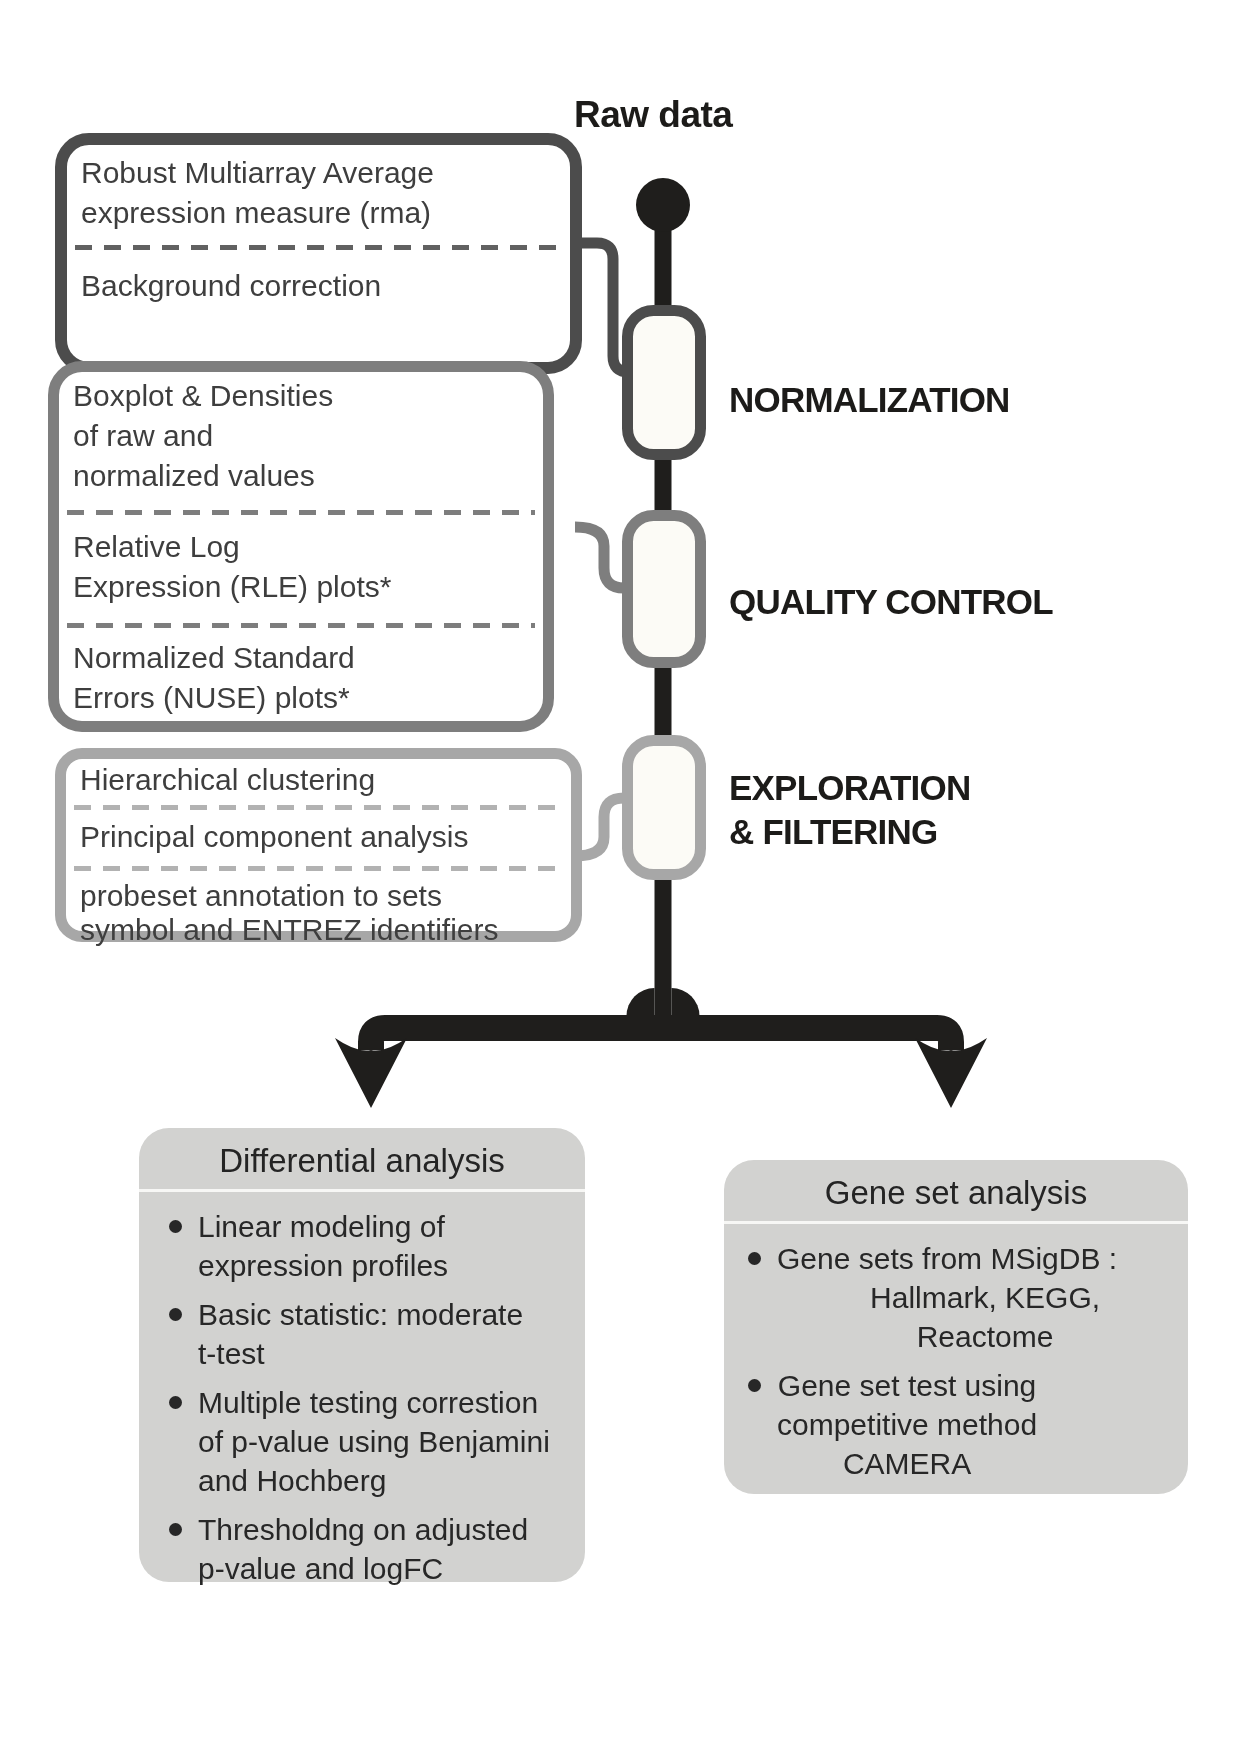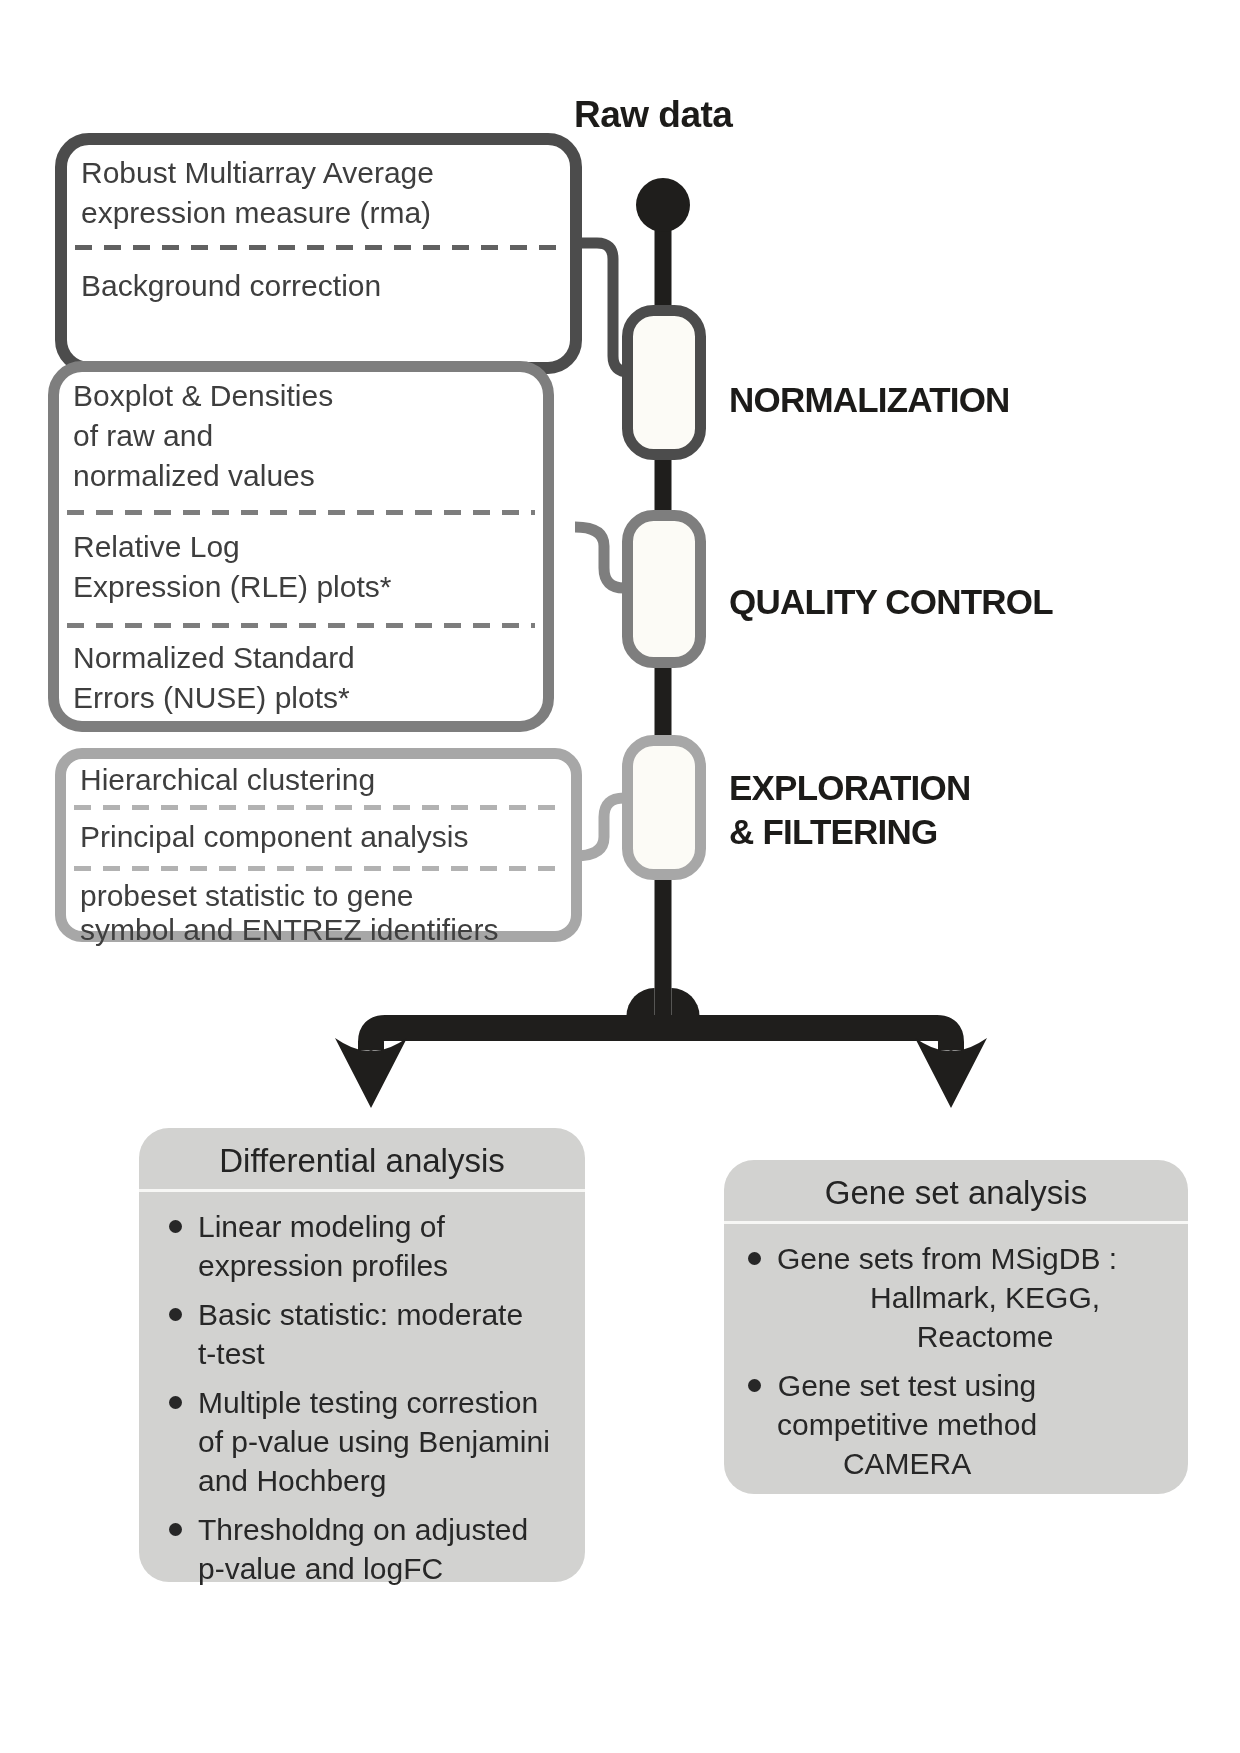--- a/index.html
+++ b/index.html
@@ -143,21 +143,21 @@
   <div class="pbox pbox-3">
     <div class="sec sec-a">
       <div class="line">Hierarchical clustering</div>
     </div>
     <div class="dash dash-light g1"></div>
     <div class="sec sec-b">
       <div class="line">Principal component analysis</div>
     </div>
     <div class="dash dash-light g2"></div>
     <div class="sec sec-c">
-      <div class="line">probeset statistic to gene</div>
+      <div class="line">probeset annotation to sets</div>
       <div class="line">symbol and ENTREZ identifiers</div>
     </div>
   </div>
 
   <div class="stage-label lbl-1">
     <div>NORMALIZATION</div>
   </div>
   <div class="stage-label lbl-2">
     <div>QUALITY CONTROL</div>
   </div>

